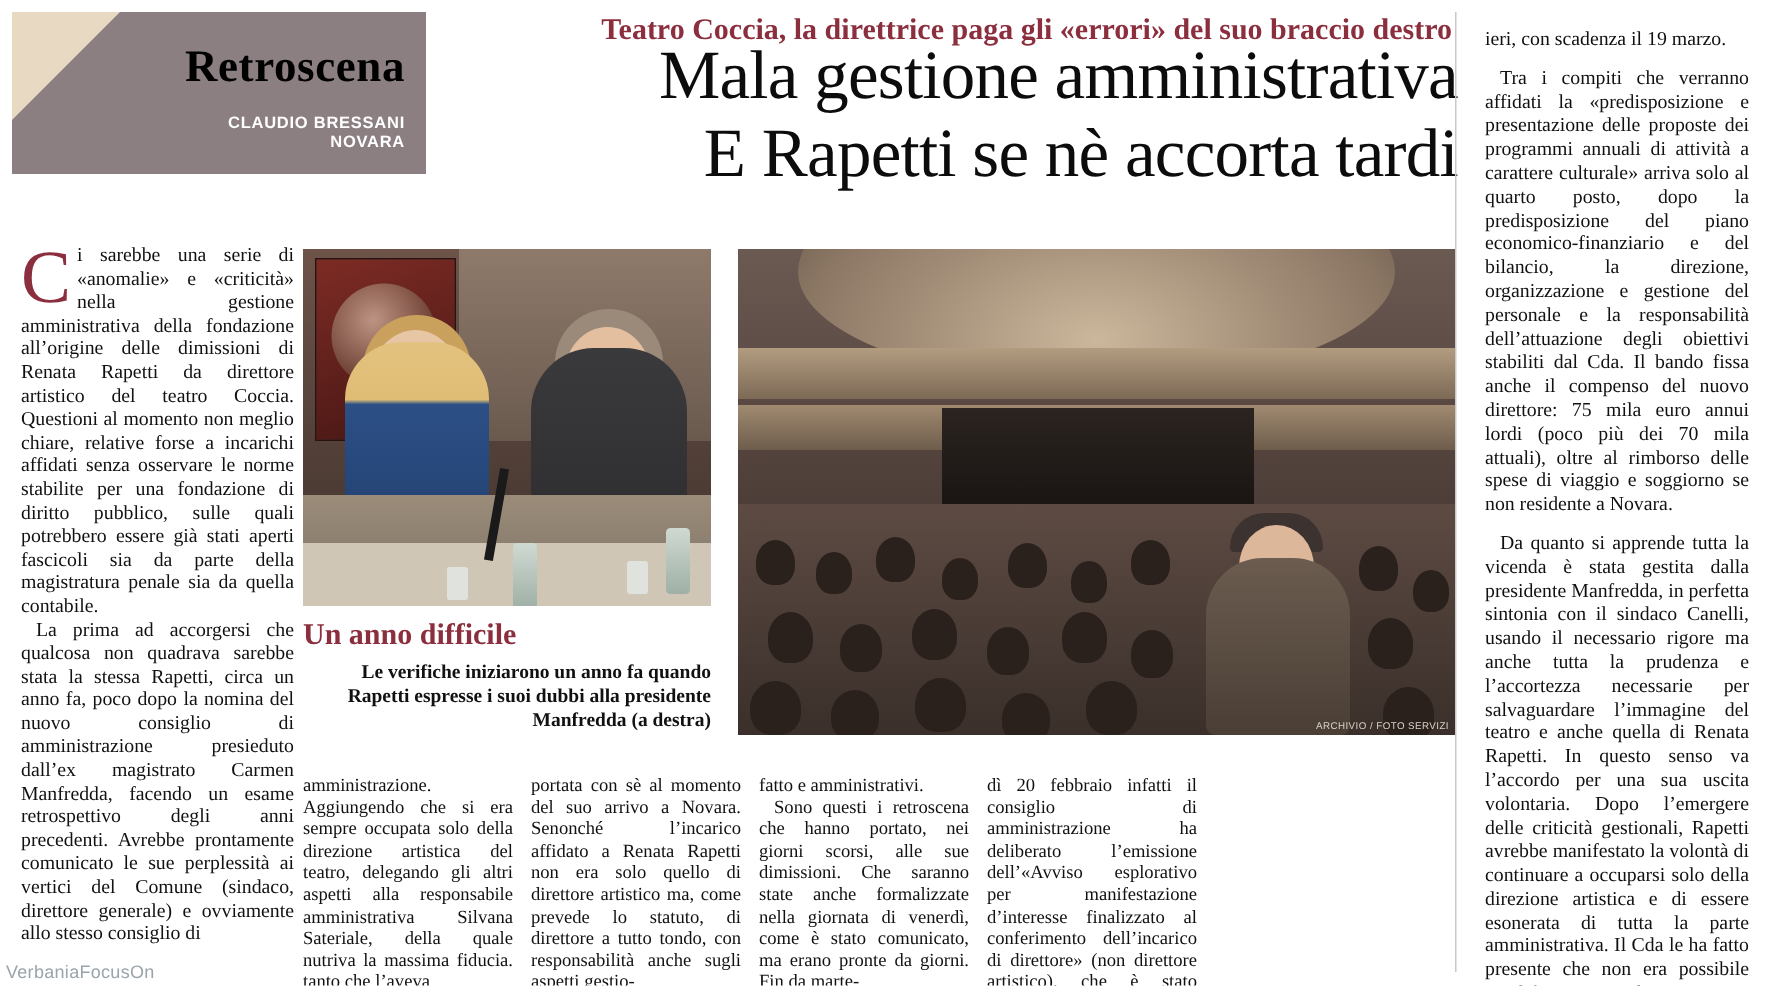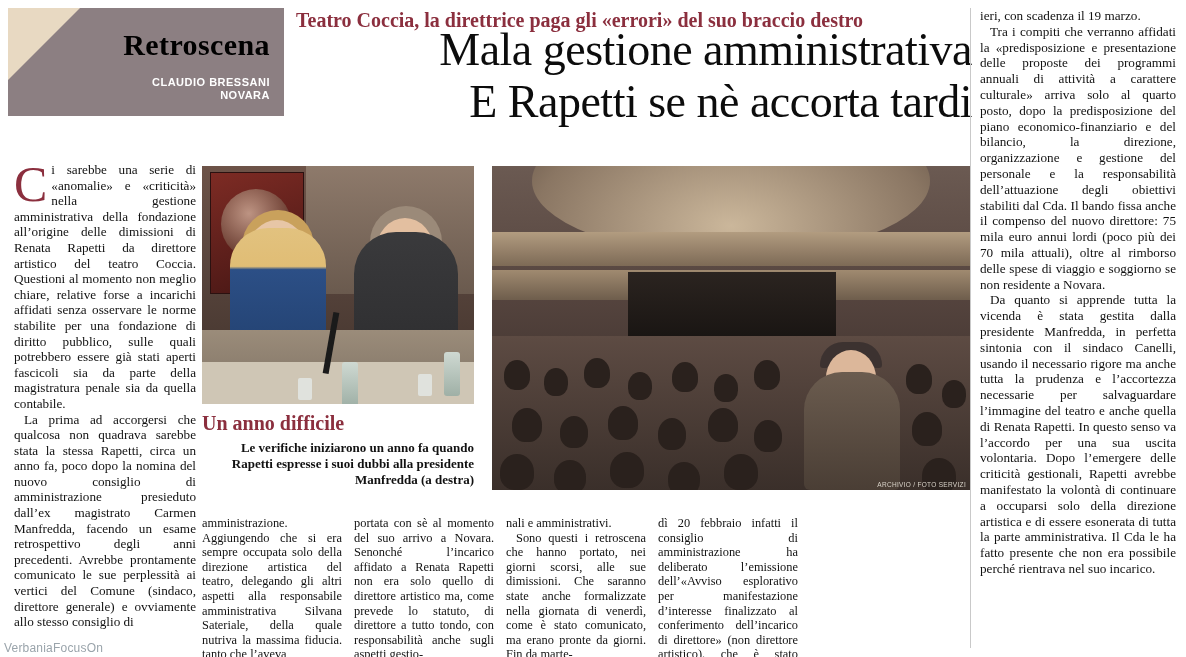--- a/index.html
+++ b/index.html
@@ -64,21 +64,21 @@
     line-height: 13px;
     letter-spacing: 0.5px;
   }
 
   
   .kicker {
     position: absolute;
     left: 296px;
     top: 9px;
     width: 672px;
-    text-align: left;
+    text-align: right;
     color: #8b2f3e;
     font-size: 20px;
     font-weight: bold;
     font-family: "Liberation Serif", serif;
   }
   .headline {
     position: absolute;
     left: 292px;
     top: 24px;
     width: 680px;
@@ -211,21 +211,21 @@
   .col-right {
     position: absolute;
     left: 980px;
     top: 8px;
     width: 196px;
     font-size: 13.2px;
     line-height: 15.8px;
     text-align: justify;
     color: #111;
   }
-  .col-right p { margin: 0; text-indent: 10px; }
+  .col-right p { margin: 10px; text-indent: 10px; }
   .col-right p.first { text-indent: 0; }
 
   
   .vrule {
     position: absolute;
     background: #c9c9c9;
     width: 1px;
   }
 
   
@@ -323,21 +323,21 @@
   <div class="cap-title">Un anno difficile</div>
   <div class="cap-body">Le verifiche iniziarono un anno fa quando Rapetti espresse i suoi dubbi alla presidente Manfredda (a destra)</div>
 
   <div class="bottom-col" id="bcol1">
     <p class="first">amministrazione. Aggiungendo che si era sempre occupata solo della direzione artistica del teatro, delegando gli altri aspetti alla responsabile amministrativa Silvana Sateriale, della quale nutriva la massima fiducia. tanto che l’aveva</p>
   </div>
   <div class="bottom-col" id="bcol2">
     <p class="first">portata con sè al momento del suo arrivo a Novara. Senonché l’incarico affidato a Renata Rapetti non era solo quello di direttore artistico ma, come prevede lo statuto, di direttore a tutto tondo, con responsabilità anche sugli aspetti gestio-</p>
   </div>
   <div class="bottom-col" id="bcol3">
-    <p class="first">nali e amministrativi.</p>
+    <p class="first">fatto e amministrativi.</p>
     <p>Sono questi i retroscena che hanno portato, nei giorni scorsi, alle sue dimissioni. Che saranno state anche formalizzate nella giornata di venerdì, come è stato comunicato, ma erano pronte da giorni. Fin da marte-</p>
   </div>
   <div class="bottom-col" id="bcol4">
     <p class="first">dì 20 febbraio infatti il consiglio di amministrazione ha deliberato l’emissione dell’«Avviso esplorativo per manifestazione d’interesse finalizzato al conferimento dell’incarico di direttore» (non direttore artistico). che è stato pubblicato</p>
   </div>
 
   <div class="col-right">
     <p class="first">ieri, con scadenza il 19 marzo.</p>
     <p>Tra i compiti che verranno affidati la «predisposizione e presentazione delle proposte dei programmi annuali di attività a carattere culturale» arriva solo al quarto posto, dopo la predisposizione del piano economico-finanziario e del bilancio, la direzione, organizzazione e gestione del personale e la responsabilità dell’attuazione degli obiettivi stabiliti dal Cda. Il bando fissa anche il compenso del nuovo direttore: 75 mila euro annui lordi (poco più dei 70 mila attuali), oltre al rimborso delle spese di viaggio e soggiorno se non residente a Novara.</p>
     <p>Da quanto si apprende tutta la vicenda è stata gestita dalla presidente Manfredda, in perfetta sintonia con il sindaco Canelli, usando il necessario rigore ma anche tutta la prudenza e l’accortezza necessarie per salvaguardare l’immagine del teatro e anche quella di Renata Rapetti. In questo senso va l’accordo per una sua uscita volontaria. Dopo l’emergere delle criticità gestionali, Rapetti avrebbe manifestato la volontà di continuare a occuparsi solo della direzione artistica e di essere esonerata di tutta la parte amministrativa. Il Cda le ha fatto presente che non era possibile perché rientrava nel suo incarico.</p>

